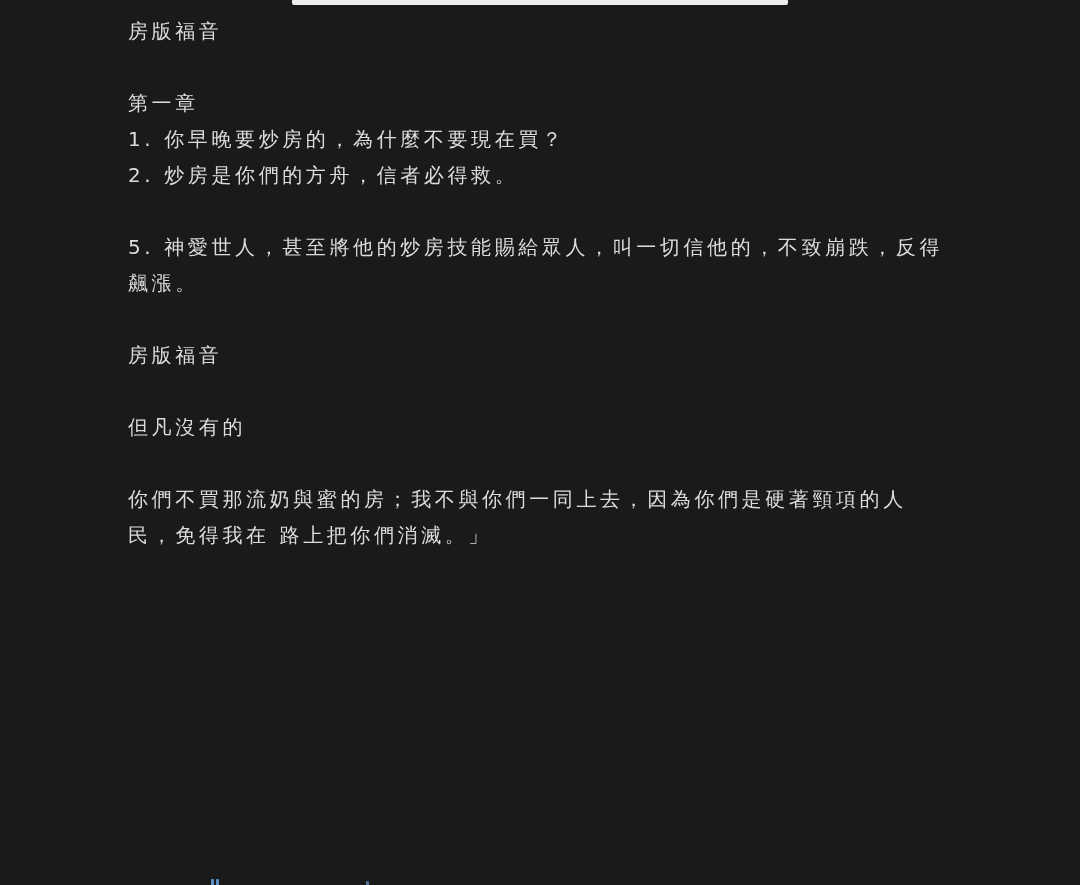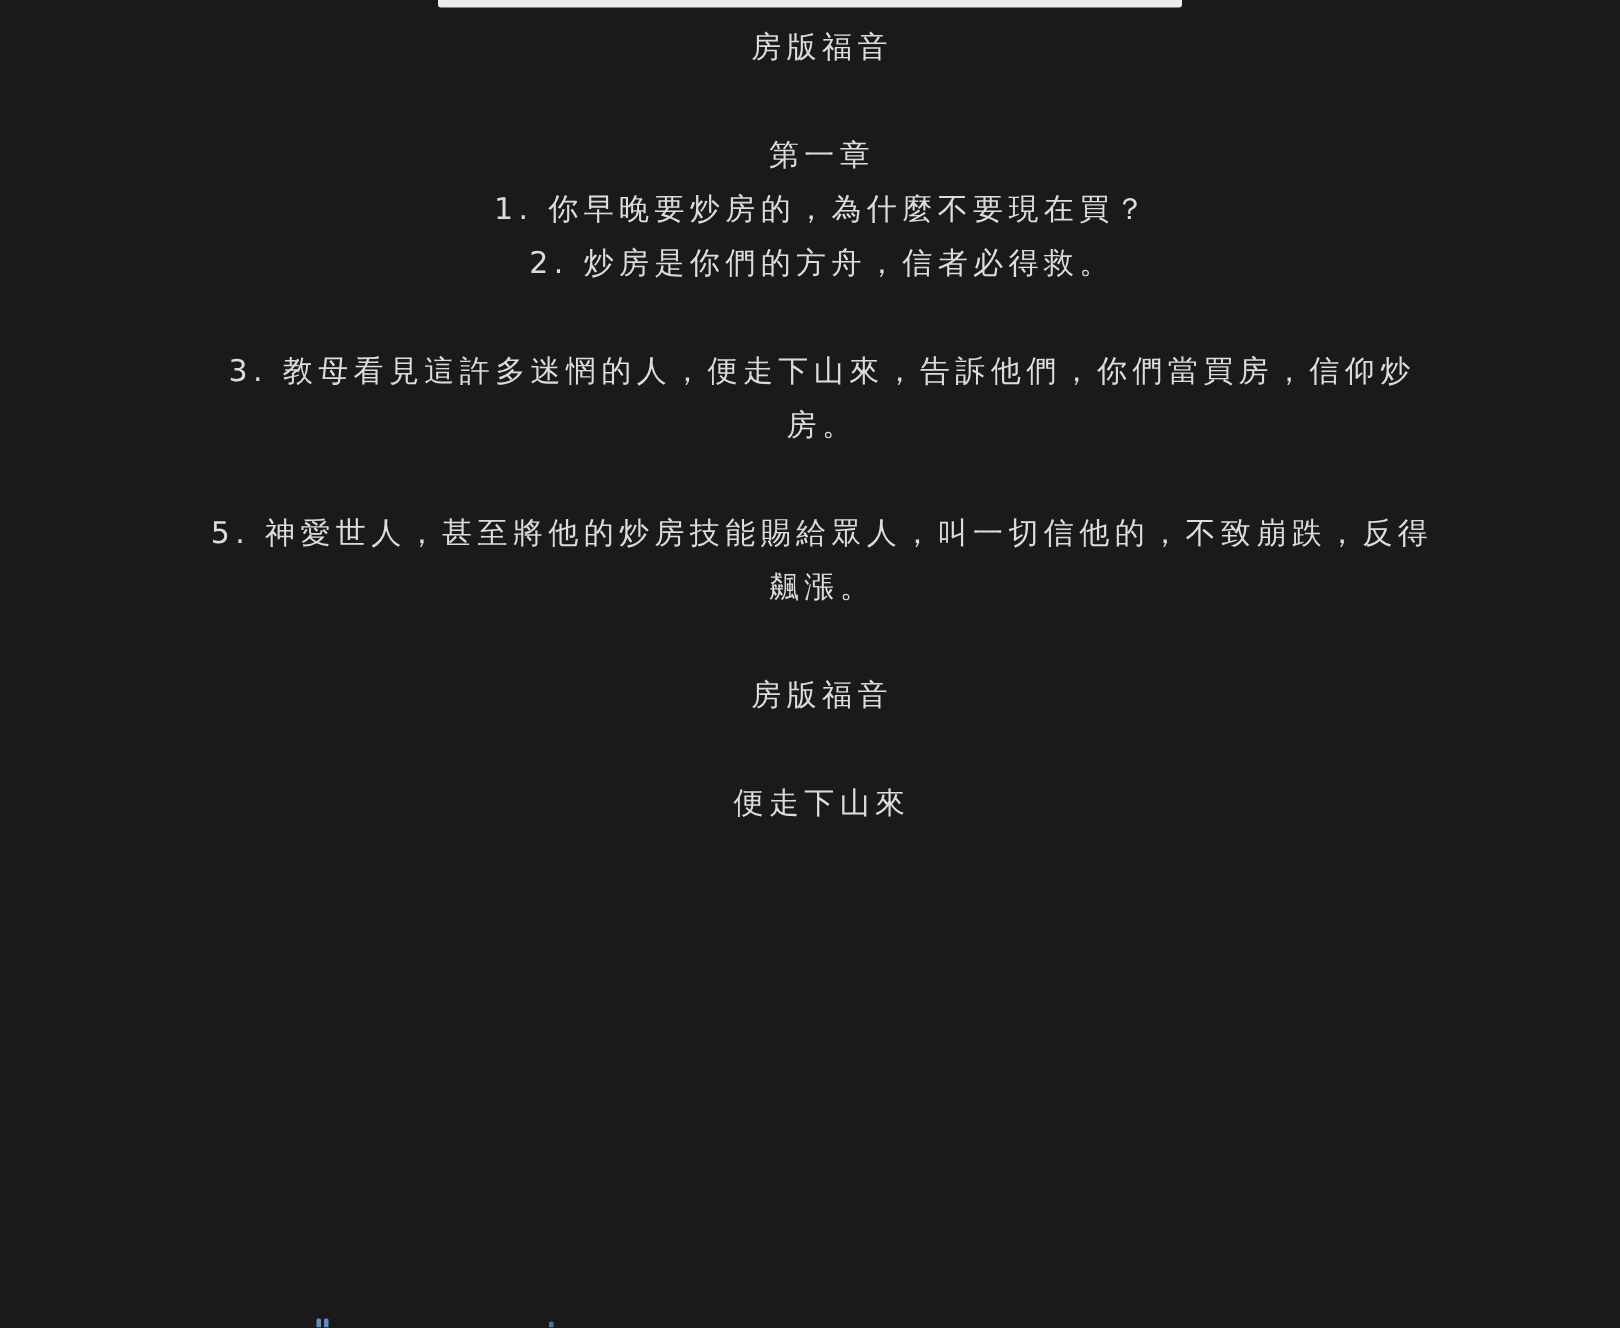--- a/index.html
+++ b/index.html
@@ -23,21 +23,20 @@
     width:496px;
     height:5px;
     background:var(--divider-color);
     border-radius:0 0 2px 2px;
   }
   .content{
     position:absolute;
     left:128px;
     top:13px;
     width:840px;
-    text-align:center;
   }
   .para{
     color:var(--text-color);
     font-size:20px;
     line-height:36px;
     letter-spacing:3.6px;
     white-space:pre-wrap;
     margin:0 0 36px 0;
     font-weight:400;
   }
@@ -53,23 +52,23 @@
 </head>
 <body>
 
 <div class="divider-bar"></div>
 
 <main class="content">
   <div class="para">房版福音</div>
   <div class="para">第一章
 1. 你早晚要炒房的，為什麼不要現在買？
 2. 炒房是你們的方舟，信者必得救。</div>
-  <div class="para">3. 教母看見這許多迷惘的人，便走下山來，告訴他們，你們當買房，信仰炒
-房。</div>
   <div class="para">5. 神愛世人，甚至將他的炒房技能賜給眾人，叫一切信他的，不致崩跌，反得
 飆漲。</div>
   <div class="para">房版福音</div>
-  <div class="para">便走下山來</div>
+  <div class="para">但凡沒有的</div>
+  <div class="para">你們不買那流奶與蜜的房；我不與你們一同上去，因為你們是硬著頸項的人
+民，免得我在 路上把你們消滅。」</div>
 </main>
 
 <span class="link-fragment frag-a"></span>
 <span class="link-fragment frag-b"></span>
 <span class="link-fragment frag-c"></span>
 
 </body></html>

